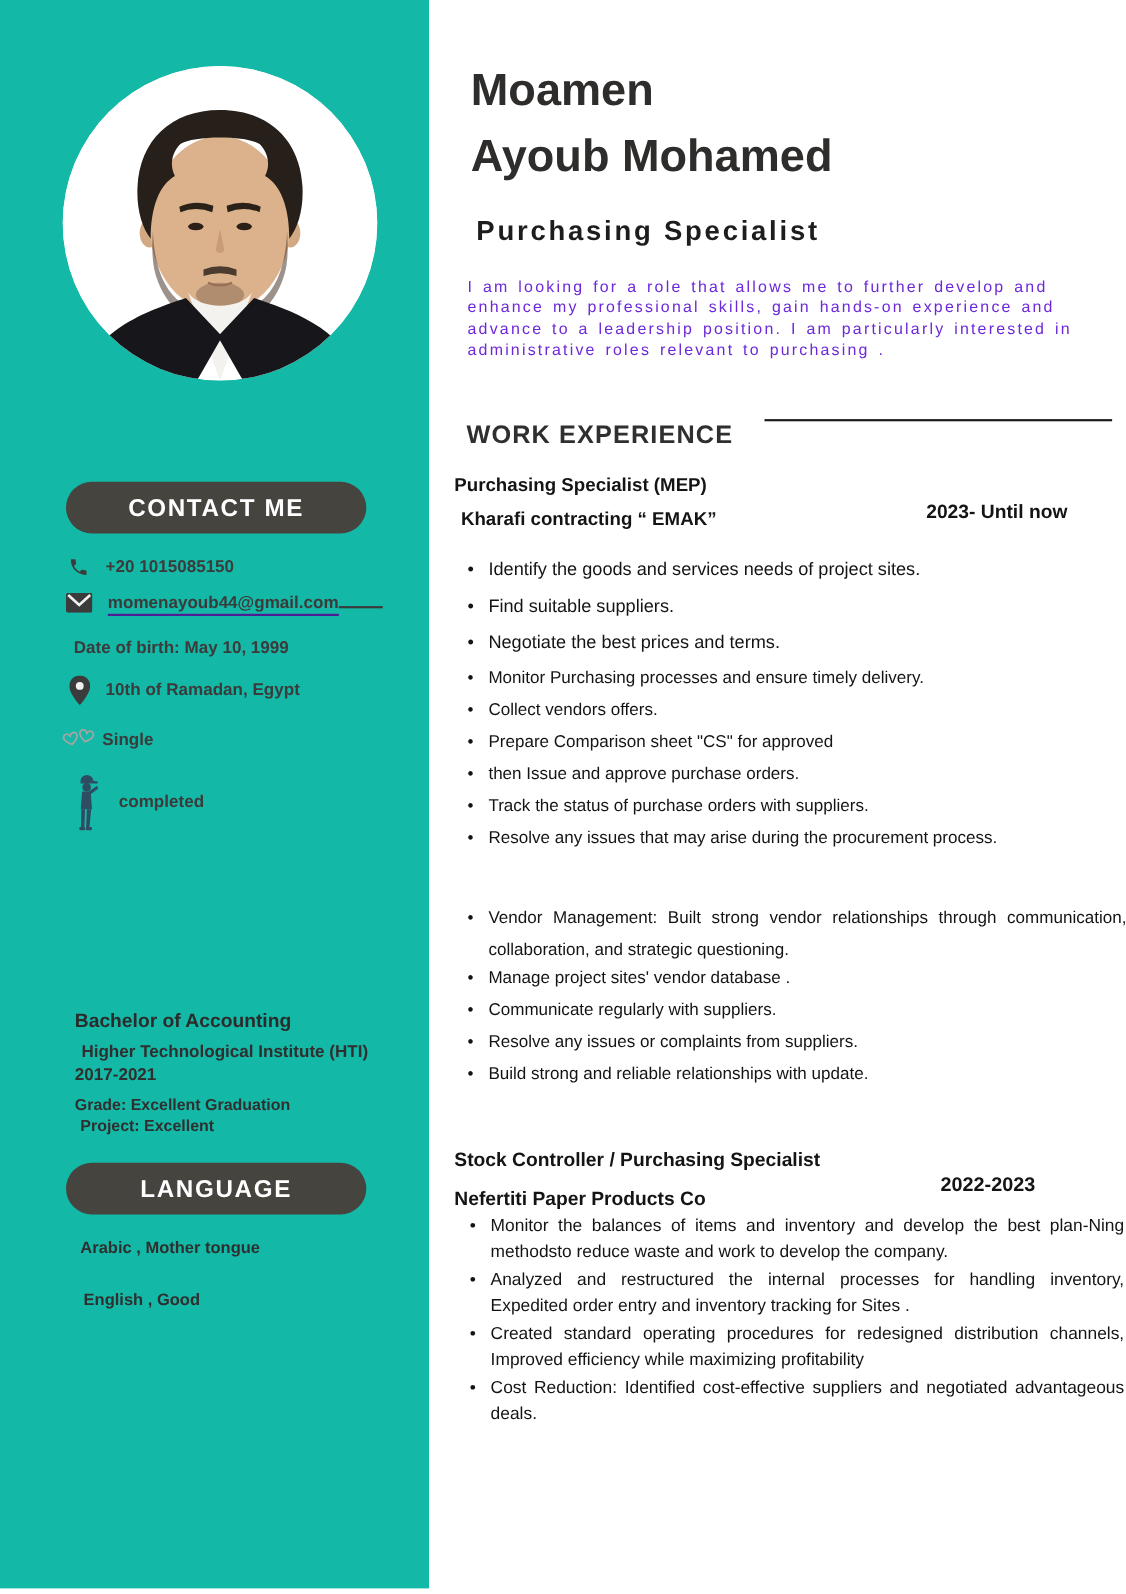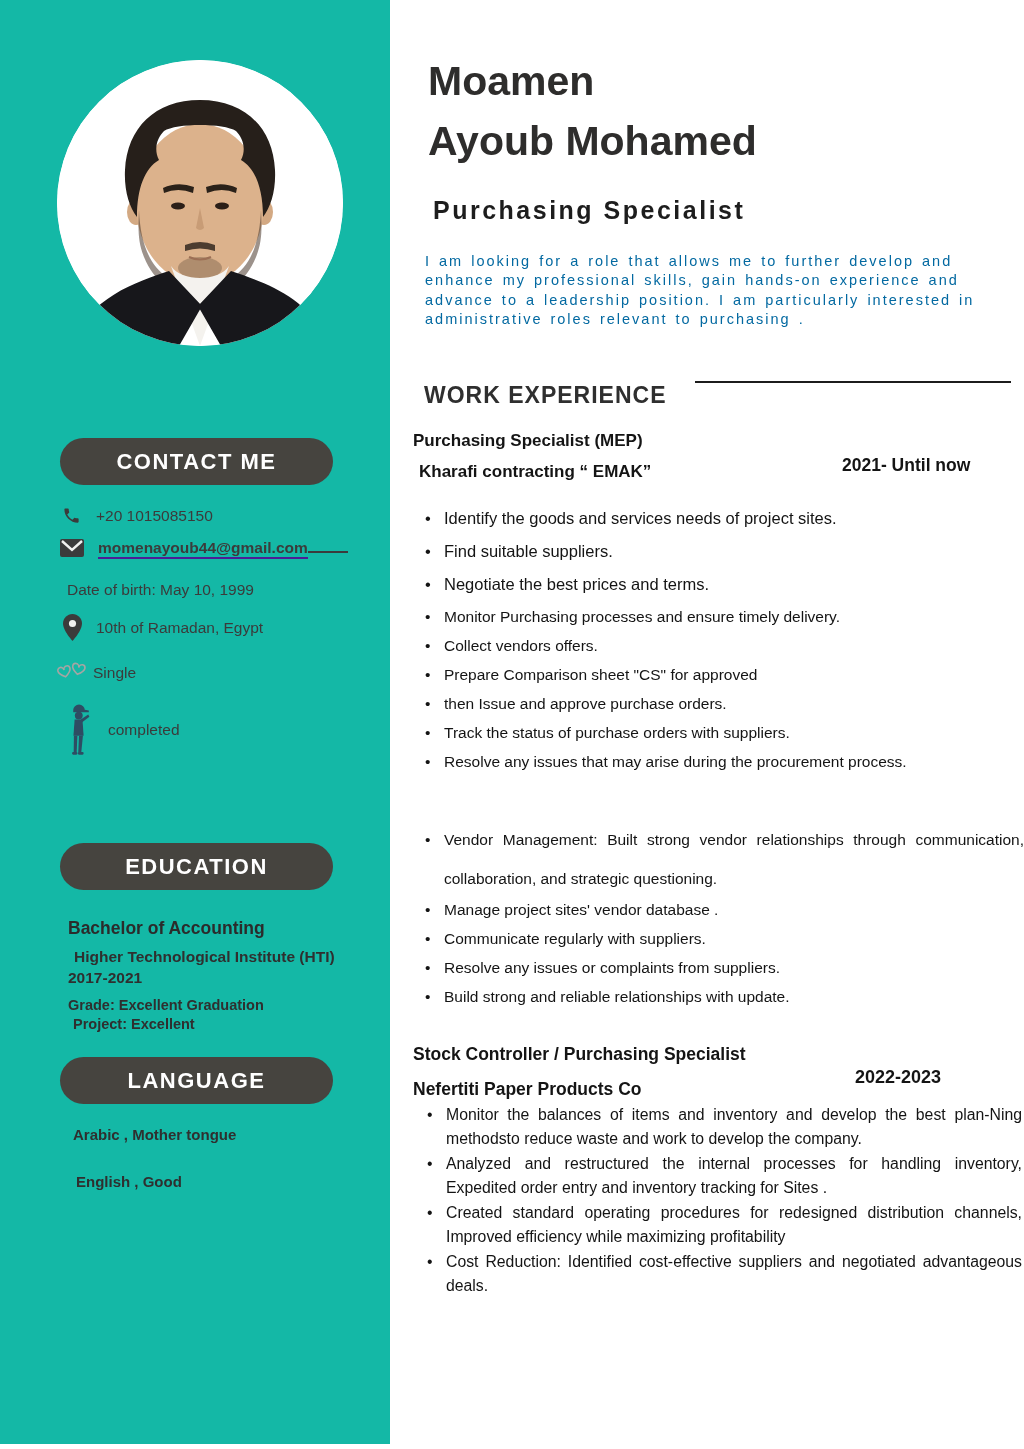--- a/index.html
+++ b/index.html
@@ -14,21 +14,21 @@
 
   .pill { position:absolute; left:60px; width:273px; height:47px; background:#46443f;
           border-radius:26px; color:#ffffff; display:flex; align-items:center; justify-content:center;
           font-weight:700; font-size:22px; letter-spacing:1.5px; }
   .pill-contact { top:438px; }
   .pill-education { top:843px; }
   .pill-language { top:1057px; }
 
   .srow { position:absolute; display:flex; align-items:center; }
   .srow .icon { flex:0 0 auto; display:flex; align-items:center; justify-content:center; }
-  .stext { font-weight:400; font-size:15.5px; color:#3b3b3b; white-space:nowrap; }
+  .stext { font-weight:700; font-size:15.5px; color:#3b3b3b; white-space:nowrap; }
   .row-phone { left:62px; top:506px; gap:15px; }
   .row-email { left:60px; top:538px; gap:14px; }
   .row-dob   { left:67px; top:581px; }
   .row-loc   { left:63px; top:614px; gap:14px; }
   .row-single{ left:55px; top:660px; gap:4px;align-items:center; }
   .row-mil   { left:64px; top:703px; gap:14px; }
   .email-link { font-weight:700; font-size:15.5px; color:#3b3b3b; text-decoration:none;
                 border-bottom:2px solid #4c1d95; padding-bottom:1px; }
   .u-tail { display:inline-block; width:40px; height:13px; border-bottom:2px solid #3b3b3b; }
 
@@ -41,40 +41,40 @@
   .lang-0 { left:73px; top:1126px; font-size:15px; }
   .lang-1 { left:76px; top:1173px; font-size:15px; }
 
   
   .main { position:absolute; left:390px; top:0; width:634px; height:1449px; background:#ffffff;padding-left:28px; }
   .name { position:absolute; left:38px; top:24px; font-size:41px; font-weight:700;
           color:#2e2d2c; line-height:60px; }
   .job-title { position:absolute; left:43px; top:196px; font-size:25px; font-weight:700;
                color:#1d1d1d; letter-spacing:2.5px; white-space:nowrap; }
   .summary { position:absolute; left:35px; top:237px; width:600px; font-size:14.5px;
-             color:#0369a1; letter-spacing:2px; word-spacing:2px; line-height:19.5px; }
+             color:#6d28d9; letter-spacing:2px; word-spacing:2px; line-height:19.5px; }
   .we-header { position:absolute; left:34px; top:363px; font-size:23px; font-weight:700;
                color:#2f2f2f; letter-spacing:1px; white-space:nowrap; }
   .we-divider { position:absolute; left:305px; top:381px; width:316px; height:2px; background:#1c1c1c; }
 
   .jobhead { position:absolute; font-weight:700; color:#141414; white-space:nowrap; }
   .job1-title   { left:23px;  top:431px;  font-size:17px; }
   .job1-company { left:29px;  top:462px;  font-size:17px; }
   .job1-period  { left:452px; top:455px;  font-size:17.5px; }
   .job2-title   { left:23px;  top:1044px; font-size:17.5px; }
   .job2-company { left:23px;  top:1079px; font-size:17.5px; }
   .job2-period  { left:465px; top:1067px; font-size:18px; }
 
   ul.blist { list-style:none; margin:0; padding:0; position:absolute; }
   ul.blist li { position:relative; padding-left:24px; color:#141414; }
   ul.blist li::before { content:"\2022"; position:absolute; left:5px; top:0; }
   .list1 { left:30px; top:508px; width:604px; }
   .list1 li { font-size:15.5px; line-height:20px; margin-bottom:9px; }
   .list1 li.lg { font-size:16.5px; line-height:21px; margin-bottom:12px; }
-  .list1 li.wide { text-align:justify; line-height:39px; margin-bottom:2px;margin-top:48px; }
+  .list1 li.wide { text-align:justify; line-height:29px; margin-bottom:2px;margin-top:48px; }
   .list2 { left:32px; top:1103px; width:600px; }
   .list2 li { font-size:15.8px; line-height:23.5px; margin-bottom:2px; text-align:justify; padding-left:26px; }
   .list2 li::before { left:6px; }
 </style>
 </head>
 <body>
 
 <div class="page">
 
   <aside class="sidebar">
@@ -164,21 +164,20 @@
             <path d="M8.6 28 L11.6 28 L11 42 L8.4 42 Z"></path>
             <path d="M13 28 L16.4 28 L15 42 L12.4 42 Z"></path>
             <rect x="7" y="42" width="4.6" height="2.4" rx="1"></rect>
             <rect x="12" y="42" width="5" height="2.4" rx="1"></rect>
           </g>
         </svg>
       </span>
       <span class="stext">completed</span>
     </div>
 
-    <div class="pill pill-education">EDUCATION</div>
     <div class="sidebtext edu-degree">Bachelor of Accounting</div>
     <div class="sidebtext edu-school">Higher Technological Institute (HTI)</div>
     <div class="sidebtext edu-years">2017-2021</div>
     <div class="sidebtext edu-grade">Grade: Excellent Graduation</div>
     <div class="sidebtext edu-project">Project: Excellent</div>
 
     <div class="pill pill-language">LANGUAGE</div>
     <div class="sidebtext lang-0">Arabic , Mother tongue</div>
     <div class="sidebtext lang-1">English ,  Good</div>
   </aside>
@@ -192,21 +191,21 @@
 
     <div class="job-title">Purchasing Specialist</div>
 
     <p class="summary">I am looking for a role that allows me to further develop and enhance my professional skills, gain hands-on experience and advance to a leadership position. I am particularly interested in administrative roles relevant to purchasing .</p>
 
     <h2 class="we-header">WORK EXPERIENCE</h2>
     <div class="we-divider"></div>
 
     <div class="jobhead job1-title">Purchasing Specialist (MEP)</div>
     <div class="jobhead job1-company">Kharafi contracting “ EMAK”</div>
-    <div class="jobhead job1-period">2021- Until now</div>
+    <div class="jobhead job1-period">2023- Until now</div>
 
     <ul class="blist list1">
       <li class="lg">Identify the goods and services needs of project sites.</li>
       <li class="lg">Find suitable suppliers.</li>
       <li class="lg">Negotiate the best prices and terms.</li>
       <li>Monitor Purchasing processes and ensure timely delivery.</li>
       <li>Collect vendors offers.</li>
       <li>Prepare Comparison sheet "CS" for approved</li>
       <li>then Issue and approve purchase orders.</li>
       <li>Track the status of purchase orders with suppliers.</li>

